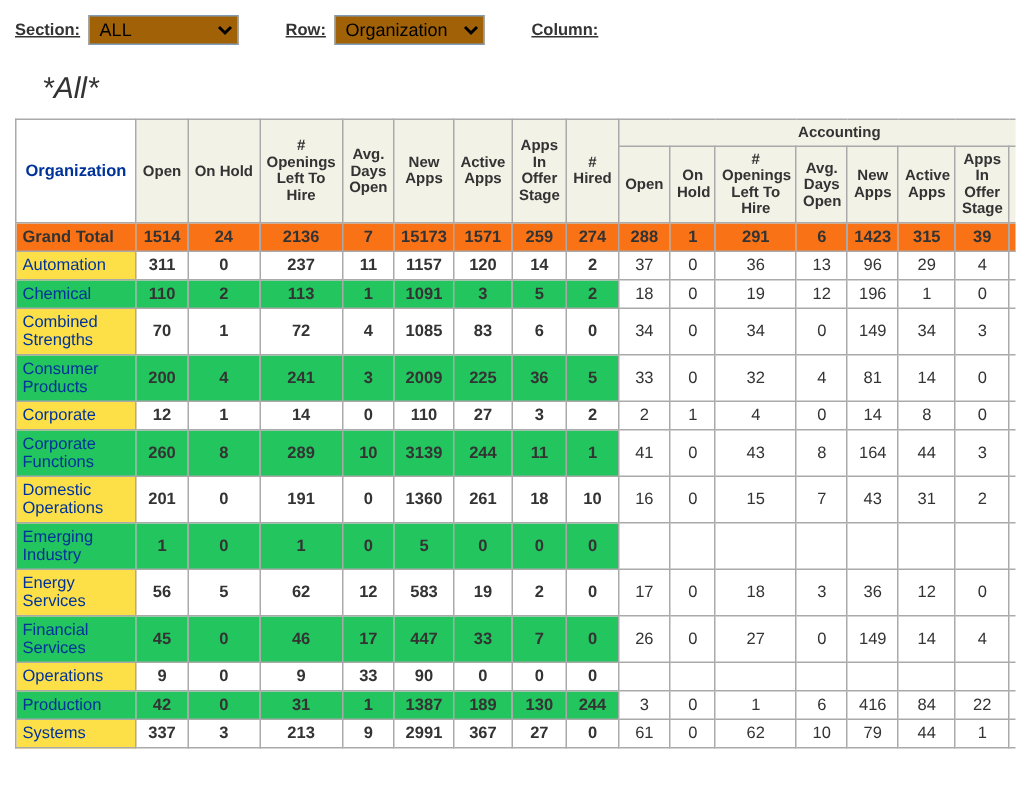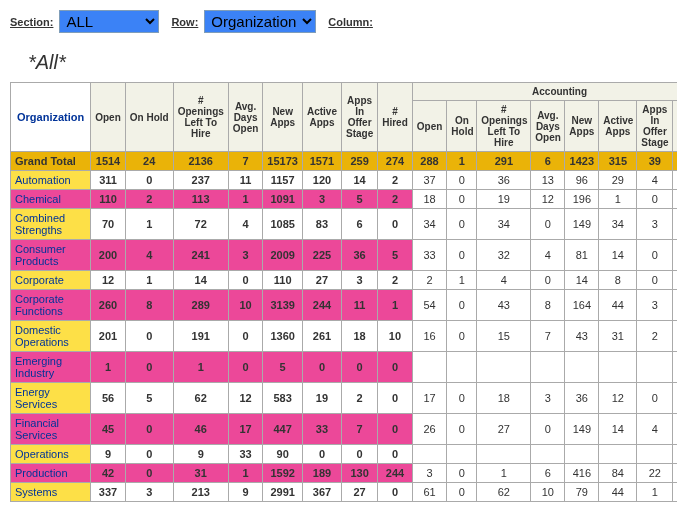--- a/index.html
+++ b/index.html
@@ -11,26 +11,26 @@
     padding: 10px;
     background: #fff;
   }
   .controls {
     display: flex;
     align-items: center;
     gap: 4px;
     margin-bottom: 18px;
   }
   .controls label { font-weight: bold; margin-right: 2px; text-decoration: underline; }
-  .controls label.m-left { margin-left: 8px; }
+  .controls label.m-left { margin-left: 27px; }
   select {
-    font-size: 15px;
+    font-size: 12px;
     padding: 1px 2px;
     border: 1px solid #7f9db9;
-    background: #3b82f6;
+    background: #a16207;
     min-width: 100px;
   }
   .title {
     font-family: Liberation Sans, sans-serif;
     font-size: 20px;
     font-style: italic;
     margin: 0 0 8px 18px;
   }
   table {
     border-collapse: collapse;
@@ -55,26 +55,26 @@
     padding: 16px 6px;
   }
   td.rowlabel {
     text-align: left;
     color: #003399;
     font-size: 11px;
     white-space: normal;
     max-width: 80px;
     min-width: 60px;
   }
-  tr.total td { background: #eab308; font-weight: bold; }
+  tr.total td { background: #f97316; font-weight: bold; }
   tr.total td.rowlabel { color: #333; font-size: 11px; }
   td.main { font-weight: bold; background: #fff; font-size: 11px; }
   td.sub { font-weight: normal; background: #fff; font-size: 11px; }
   tr.datarow td:first-child { background: #fde047; }
-  tr.shade td.main, tr.shade td.rowlabel { background: #ec4899; }
+  tr.shade td.main, tr.shade td.rowlabel { background: #22c55e; }
 </style>
 </head>
 <body>
 
 <div class="controls">
   <label>Section:</label>
   <select><option>ALL</option></select>
   <label class="m-left">Row:</label>
   <select><option>Organization</option></select>
   <label class="m-left">Column:</label>
@@ -226,21 +226,21 @@
       <tr class="datarow shade">
         <td class="rowlabel">Corporate Functions</td>
         <td class="main">260</td>
         <td class="main">8</td>
         <td class="main">289</td>
         <td class="main">10</td>
         <td class="main">3139</td>
         <td class="main">244</td>
         <td class="main">11</td>
         <td class="main">1</td>
-        <td class="sub">54</td>
+        <td class="sub">41</td>
         <td class="sub">0</td>
         <td class="sub">43</td>
         <td class="sub">8</td>
         <td class="sub">164</td>
         <td class="sub">44</td>
         <td class="sub">3</td>
         <td class="sub">0</td>
       </tr>
       <tr class="datarow">
         <td class="rowlabel">Domestic Operations</td>
@@ -336,21 +336,21 @@
         <td class="sub"></td>
         <td class="sub"></td>
         <td class="sub"></td>
       </tr>
       <tr class="datarow shade">
         <td class="rowlabel">Production</td>
         <td class="main">42</td>
         <td class="main">0</td>
         <td class="main">31</td>
         <td class="main">1</td>
-        <td class="main">1592</td>
+        <td class="main">1387</td>
         <td class="main">189</td>
         <td class="main">130</td>
         <td class="main">244</td>
         <td class="sub">3</td>
         <td class="sub">0</td>
         <td class="sub">1</td>
         <td class="sub">6</td>
         <td class="sub">416</td>
         <td class="sub">84</td>
         <td class="sub">22</td>

